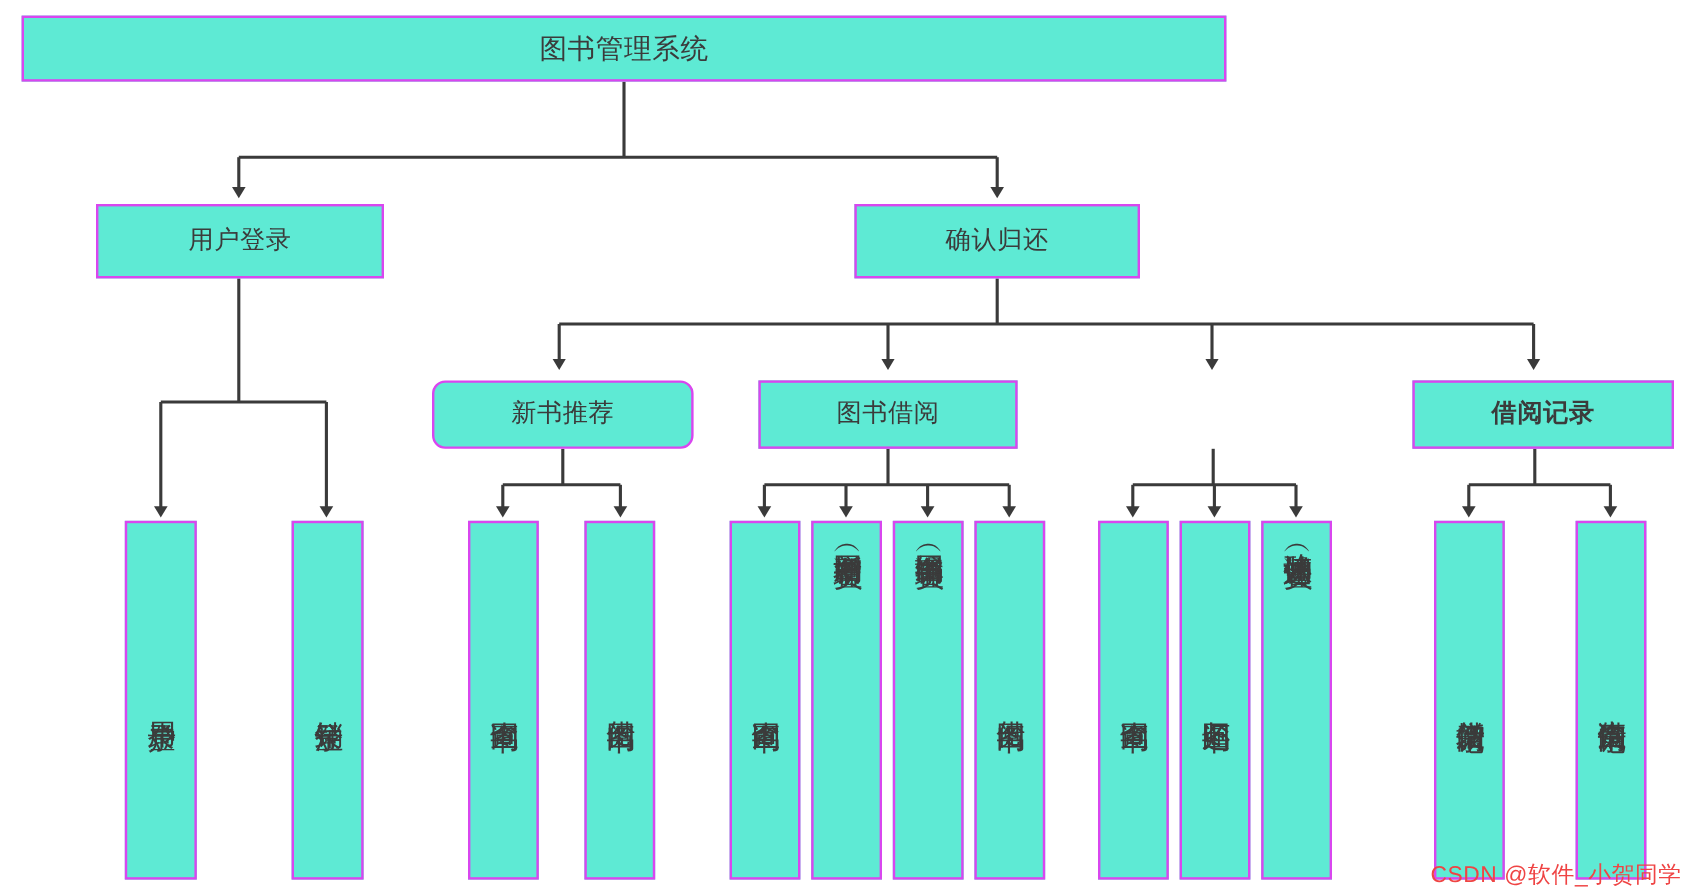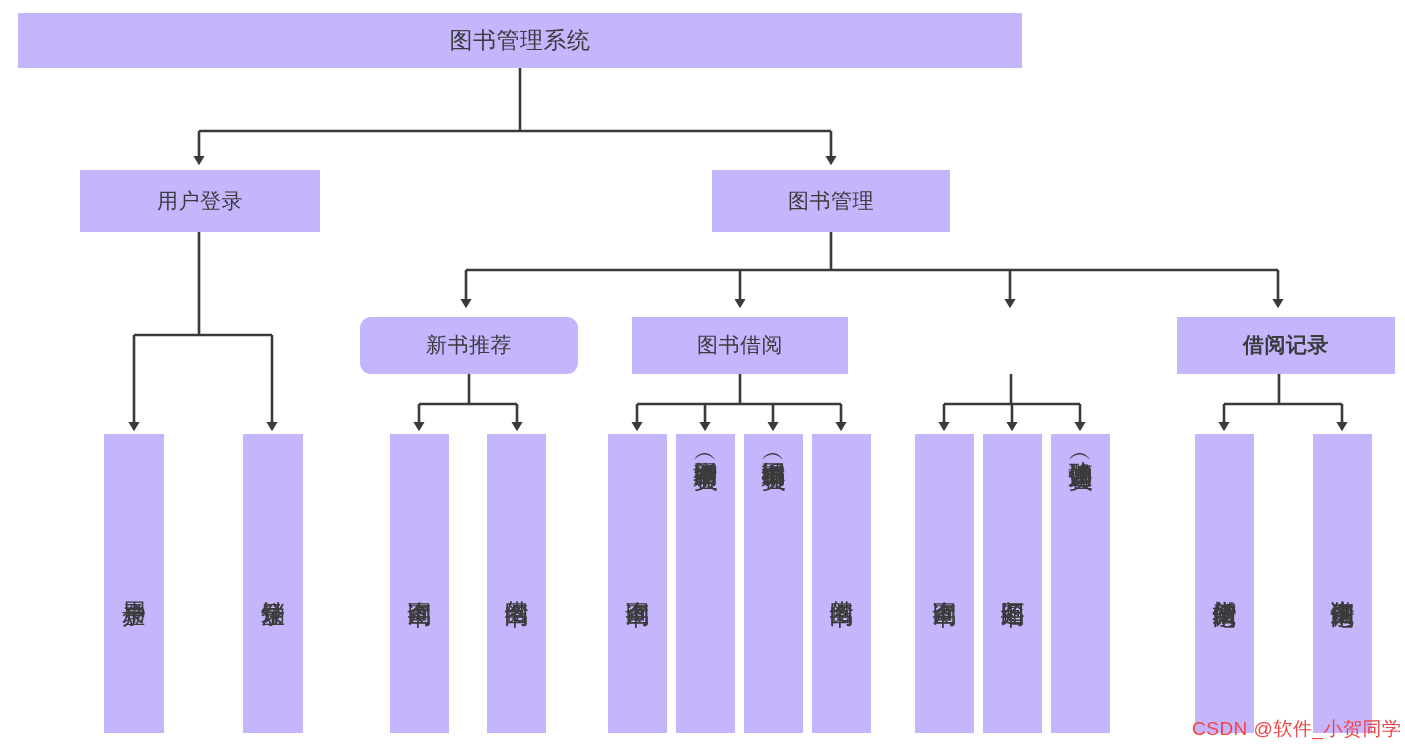--- a/index.html
+++ b/index.html
@@ -21,22 +21,22 @@
     position: absolute;
     left: 0;
     top: 0;
     width: 1405px;
     height: 747px;
     pointer-events: none;
   }
   .node {
     position: absolute;
     box-sizing: border-box;
-    border: 2px solid #c4b5fd;
-    background: #c4b5fd;
+    border: 2px solid #d946ef;
+    background: #5eead4;
     display: flex;
     align-items: center;
     justify-content: center;
     color: #3b3b3b;
   }
   .node .lbl {
     display: block;
     text-align: center;
     line-height: 1.05;
   }
@@ -129,21 +129,21 @@
   </svg>
 
   <div class="node h-node title-node" style="left:18px; top:13px; width:1004px; height:55px;">
     <span class="lbl">图书管理系统</span>
   </div>
 
   <div class="node h-node" style="left:80px; top:170px; width:240px; height:62px;">
     <span class="lbl">用户登录</span>
   </div>
   <div class="node h-node" style="left:712px; top:170px; width:238px; height:62px;">
-    <span class="lbl">图书管理</span>
+    <span class="lbl">确认归还</span>
   </div>
 
   <div class="node h-node" style="left:360px; top:317px; width:218px; height:57px;border-radius:11px;">
     <span class="lbl">新书推荐</span>
   </div>
   <div class="node h-node" style="left:632px; top:317px; width:216px; height:57px;">
     <span class="lbl">图书借阅</span>
   </div>
   <div class="node h-node" style="left:1177px; top:317px; width:218px; height:57px;font-weight:bold;">
     <span class="lbl">借阅记录</span>

